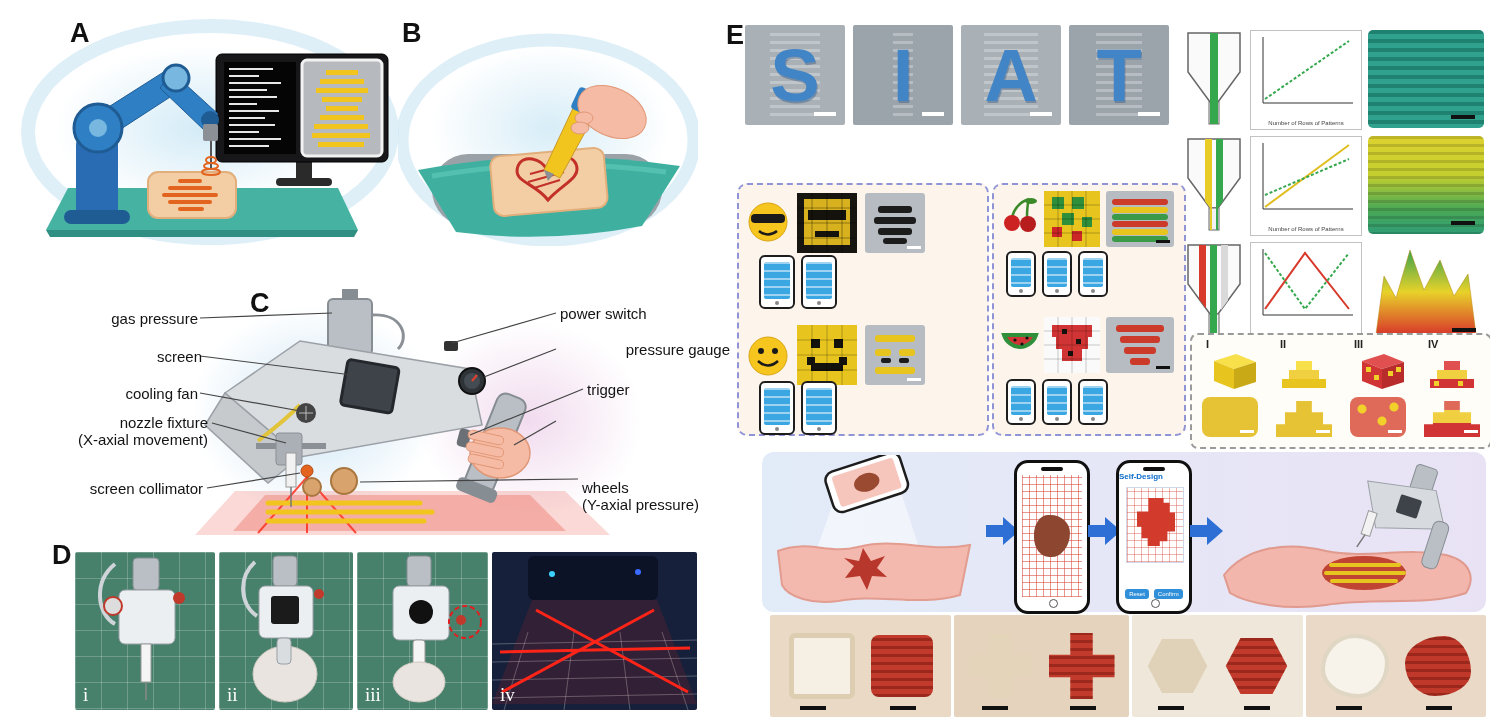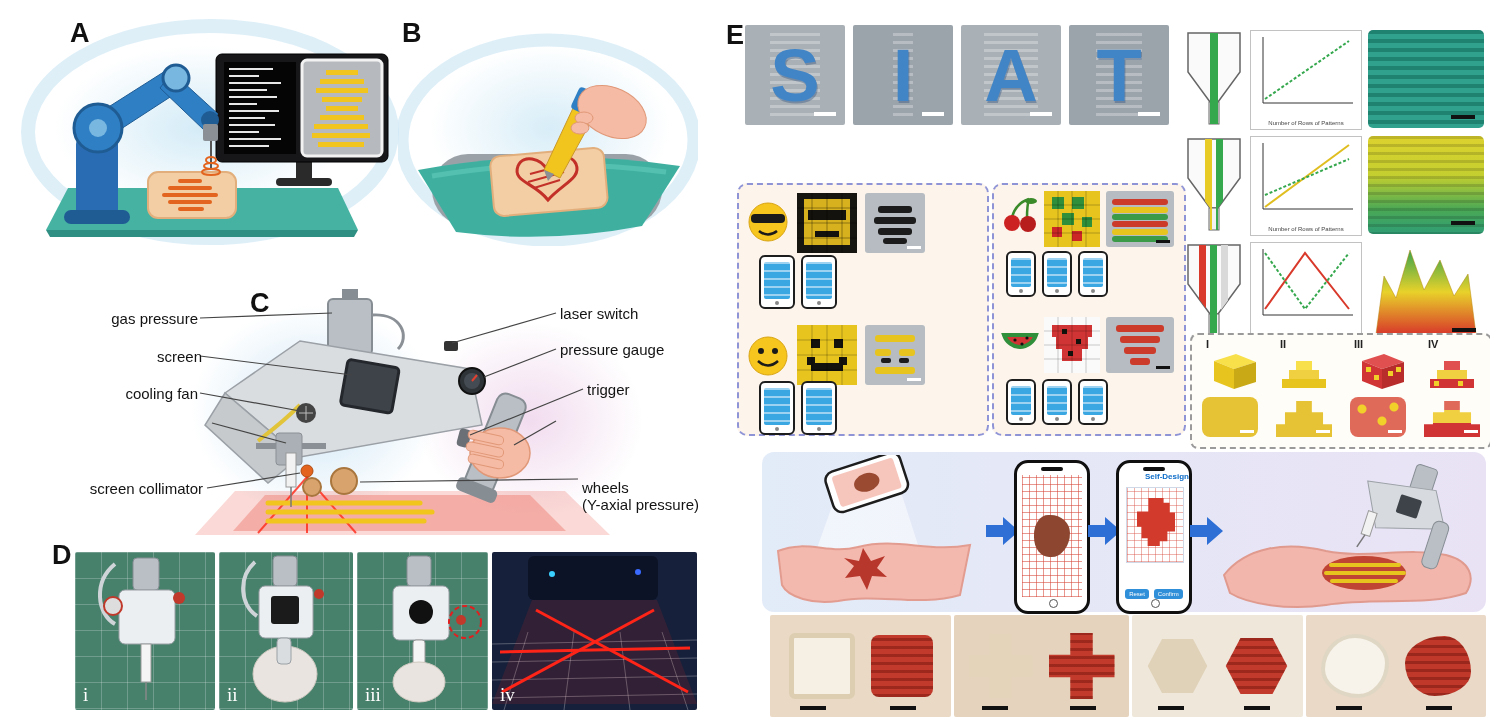--- a/index.html
+++ b/index.html
@@ -32,21 +32,21 @@
   .pmini .pdot{position:absolute;left:50%;bottom:2px;width:4px;height:4px;margin-left:-2px;border-radius:50%;background:#888;}
   .roman{font-size:11px;font-weight:700;color:#222;}
   .phone{position:absolute;width:70px;height:148px;border:3px solid #101010;border-radius:14px;background:#fff;overflow:hidden;}
   .notch{position:absolute;left:50%;top:4px;width:22px;height:4px;margin-left:-11px;border-radius:2px;background:#101010;}
   .homedot{position:absolute;left:50%;bottom:3px;width:7px;height:7px;margin-left:-3.5px;border-radius:50%;background:#fff;border:1.5px solid #555;}
   .redgrid{position:absolute;left:5px;right:5px;top:12px;bottom:14px;background:#fff;
     background-image:repeating-linear-gradient(0deg,rgba(214,66,52,.55) 0 1px,transparent 1px 7px),
       repeating-linear-gradient(90deg,rgba(214,66,52,.55) 0 1px,transparent 1px 7px);}
   .woundblob{position:absolute;left:50%;top:50%;width:36px;height:42px;margin:-21px 0 0 -18px;background:#8d4630;
     border-radius:42% 58% 55% 45%/50% 45% 62% 50%;}
-  .apptitle{font-size:8px;font-weight:700;color:#0c6cc8;text-align:right;margin-top:9px;}
+  .apptitle{font-size:8px;font-weight:700;color:#0c6cc8;text-align:left;margin-top:9px;}
   .appgrid{position:absolute;left:7px;top:24px;width:56px;height:74px;background:#fff;border:1px solid #cfd8e6;
     background-image:repeating-linear-gradient(0deg,rgba(214,66,52,.4) 0 1px,transparent 1px 7px),
       repeating-linear-gradient(90deg,rgba(214,66,52,.4) 0 1px,transparent 1px 7px);}
   .apppix{position:absolute;left:10px;top:10px;width:38px;height:48px;background:#d23b2c;
     clip-path:polygon(30% 0,70% 0,70% 10%,86% 10%,86% 30%,100% 30%,100% 70%,80% 70%,80% 90%,60% 90%,60% 100%,28% 100%,28% 84%,12% 84%,12% 60%,0 60%,0 28%,30% 28%);}
   .appbtns{position:absolute;left:0;right:0;bottom:12px;display:flex;justify-content:center;gap:5px;}
   .appbtn{font-size:6px;color:#fff;background:#2f8fd8;border-radius:3px;padding:2px 4px;}
   .bp{position:absolute;top:615px;height:102px;border-radius:2px;display:flex;align-items:center;justify-content:center;gap:16px;}
   .sb{position:absolute;bottom:7px;width:26px;height:4px;background:#111;}
   .stripes-red{background-image:repeating-linear-gradient(0deg,rgba(95,12,6,.38) 0 3px,transparent 3px 8px);}
@@ -236,23 +236,24 @@
         <line x1="556" y1="64" x2="484" y2="92"></line>
       <line x1="583" y1="104" x2="470" y2="150"></line>
         <line x1="556" y1="136" x2="514" y2="160"></line>
       <line x1="578" y1="194" x2="360" y2="197"></line>
     </g>
   </svg>
 
   <div class="clabel r" style="left:20px;top:310px;width:178px;"><span>gas pressure</span></div>
   <div class="clabel r" style="left:24px;top:348px;width:178px;"><span>screen</span></div>
   <div class="clabel r" style="left:20px;top:385px;width:178px;"><span>cooling fan</span></div>
+  <div class="clabel r" style="left:20px;top:414px;width:188px;"><span>nozzle fixture</span><span class="sub">(X-axial movement)</span></div>
   <div class="clabel r" style="left:20px;top:480px;width:183px;"><span>screen collimator</span></div>
-  <div class="clabel" style="left:560px;top:305px;width:170px;"><span>laser switch</span></div>
-  <div class="clabel" style="left:560px;top:341px;width:170px;"><span>pressure gauge</span></div>
+  <div class="clabel" style="left:560px;top:305px;width:170px;"><span>power switch</span></div>
+  <div class="clabel" style="left:560px;top:341px;width:170px;text-align:right;"><span>pressure gauge</span></div>
   <div class="clabel" style="left:587px;top:381px;width:150px;"><span>trigger</span></div>
   <div class="clabel" style="left:582px;top:471px;width:170px;margin-top:8px;"><span>wheels</span><span class="sub">(Y-axial pressure)</span></div>
 
   <div class="photo" style="left:75px;width:140px;">
     <svg width="140" height="158" viewBox="0 0 140 158">
       <path d="M40,12 C18,30 22,62 40,72" fill="none" stroke="#cfd4d8" stroke-width="4"></path>
       <rect x="58" y="6" width="26" height="32" rx="4" fill="#b9bfc4" stroke="#868d93"></rect>
       <rect x="44" y="38" width="56" height="54" rx="6" fill="#eceff1" stroke="#9aa0a6"></rect>
       <circle cx="104" cy="46" r="6" fill="#c0392b"></circle>
       <circle cx="38" cy="54" r="9" fill="#ddd" stroke="#c0392b" stroke-width="2"></circle>

